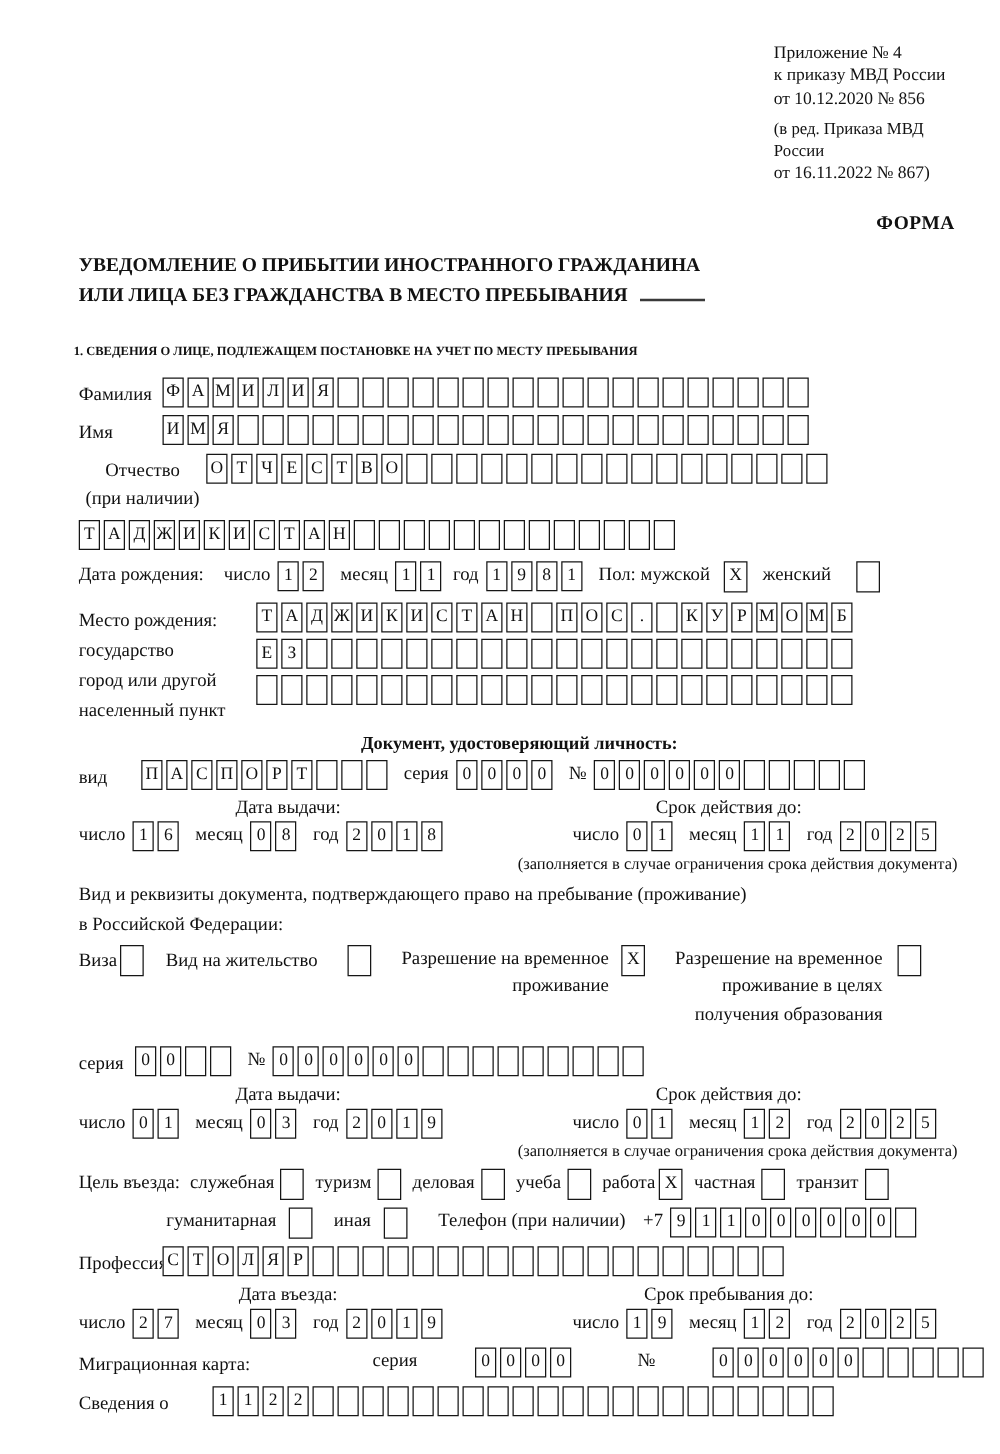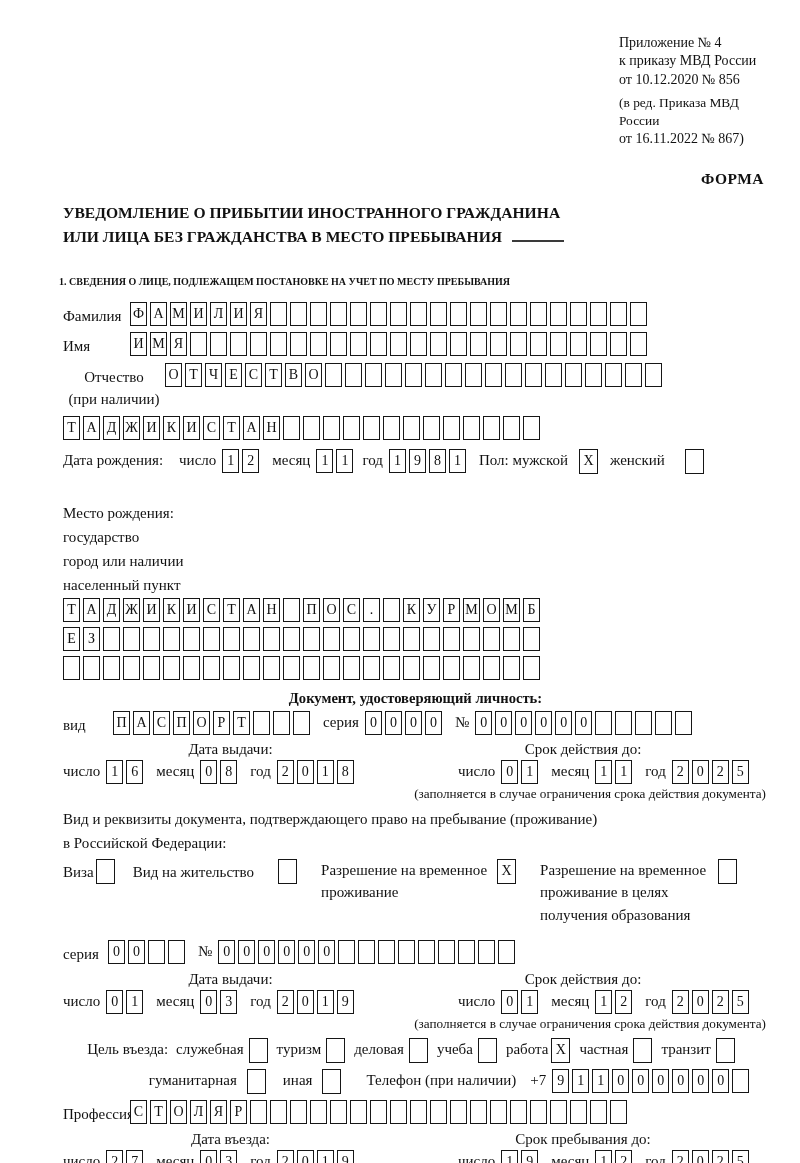--- a/index.html
+++ b/index.html
@@ -41,24 +41,24 @@
   .dual { display:flex; margin-bottom:2px; }
   .dual .cleft { width:335px; text-align:center; }
   .dual .cright { flex:1; text-align:center; }
   .dline { display:flex; align-items:flex-start; margin-bottom:2px; }
   .dline .gleft { width:335px; display:flex; }
   .dline .gright { display:flex; margin-left:60px; }
   .note { text-align:right; font-size:13.2px; margin:1px 2px 6px 0; }
 
   .intro { line-height:1.55; margin-bottom:4px; }
   .permits { display:flex; align-items:flex-start; margin:4px 0 14px 0; }
-  .mlabel { text-align:left; line-height:1.5; flex:0 0 auto; }
+  .mlabel { text-align:right; line-height:1.5; flex:0 0 auto; }
   .gap18 { margin-left:18px; } .gap24 { margin-left:24px; }
 
-  .purpose-line { display:flex; align-items:flex-start; margin-bottom:6px;justify-content:center; }
+  .purpose-line { display:flex; align-items:flex-start; margin-bottom:6px; }
   .purpose-line .opt { display:flex; align-items:flex-start; margin-right:9px; }
   .purpose-line .opt span:first-child { padding-top:3px; }
   .indent70 { margin-left:70px; }
   .phone-prefix { padding-top:3px; margin:0 6px 0 14px; }
   .phone-label { padding-top:3px; margin-left:16px; }
 
   .rows-stack .cells { margin-bottom:5px; }
 </style>
 </head>
 <body>
@@ -227,25 +227,25 @@
       <span class="cell filled">9</span>
       <span class="cell filled">8</span>
       <span class="cell filled">1</span>
     </span>
   <span class="inlineword">Пол: мужской</span>
   <span class="checkbox">X</span>
   <span class="inlineword" style="margin-left:12px;">женский</span>
   <span class="checkbox" style="margin-left:14px;"></span>
 </div>
 
-<div class="row rows-stack" style="margin-top:24px;flex-direction:column;">
+<div class="row rows-stack" style="margin-top:8px;">
   <span class="lbl w-place" style="line-height:1.62;">
     <div>Место рождения:</div>
     <div>государство</div>
-    <div>город или наличии</div>
+    <div>город или другой</div>
     <div>населенный пункт</div>
   </span>
   <span>
     <span class="cells">
         <span class="cell filled">Т</span>
         <span class="cell filled">А</span>
         <span class="cell filled">Д</span>
         <span class="cell filled">Ж</span>
         <span class="cell filled">И</span>
         <span class="cell filled">К</span>

